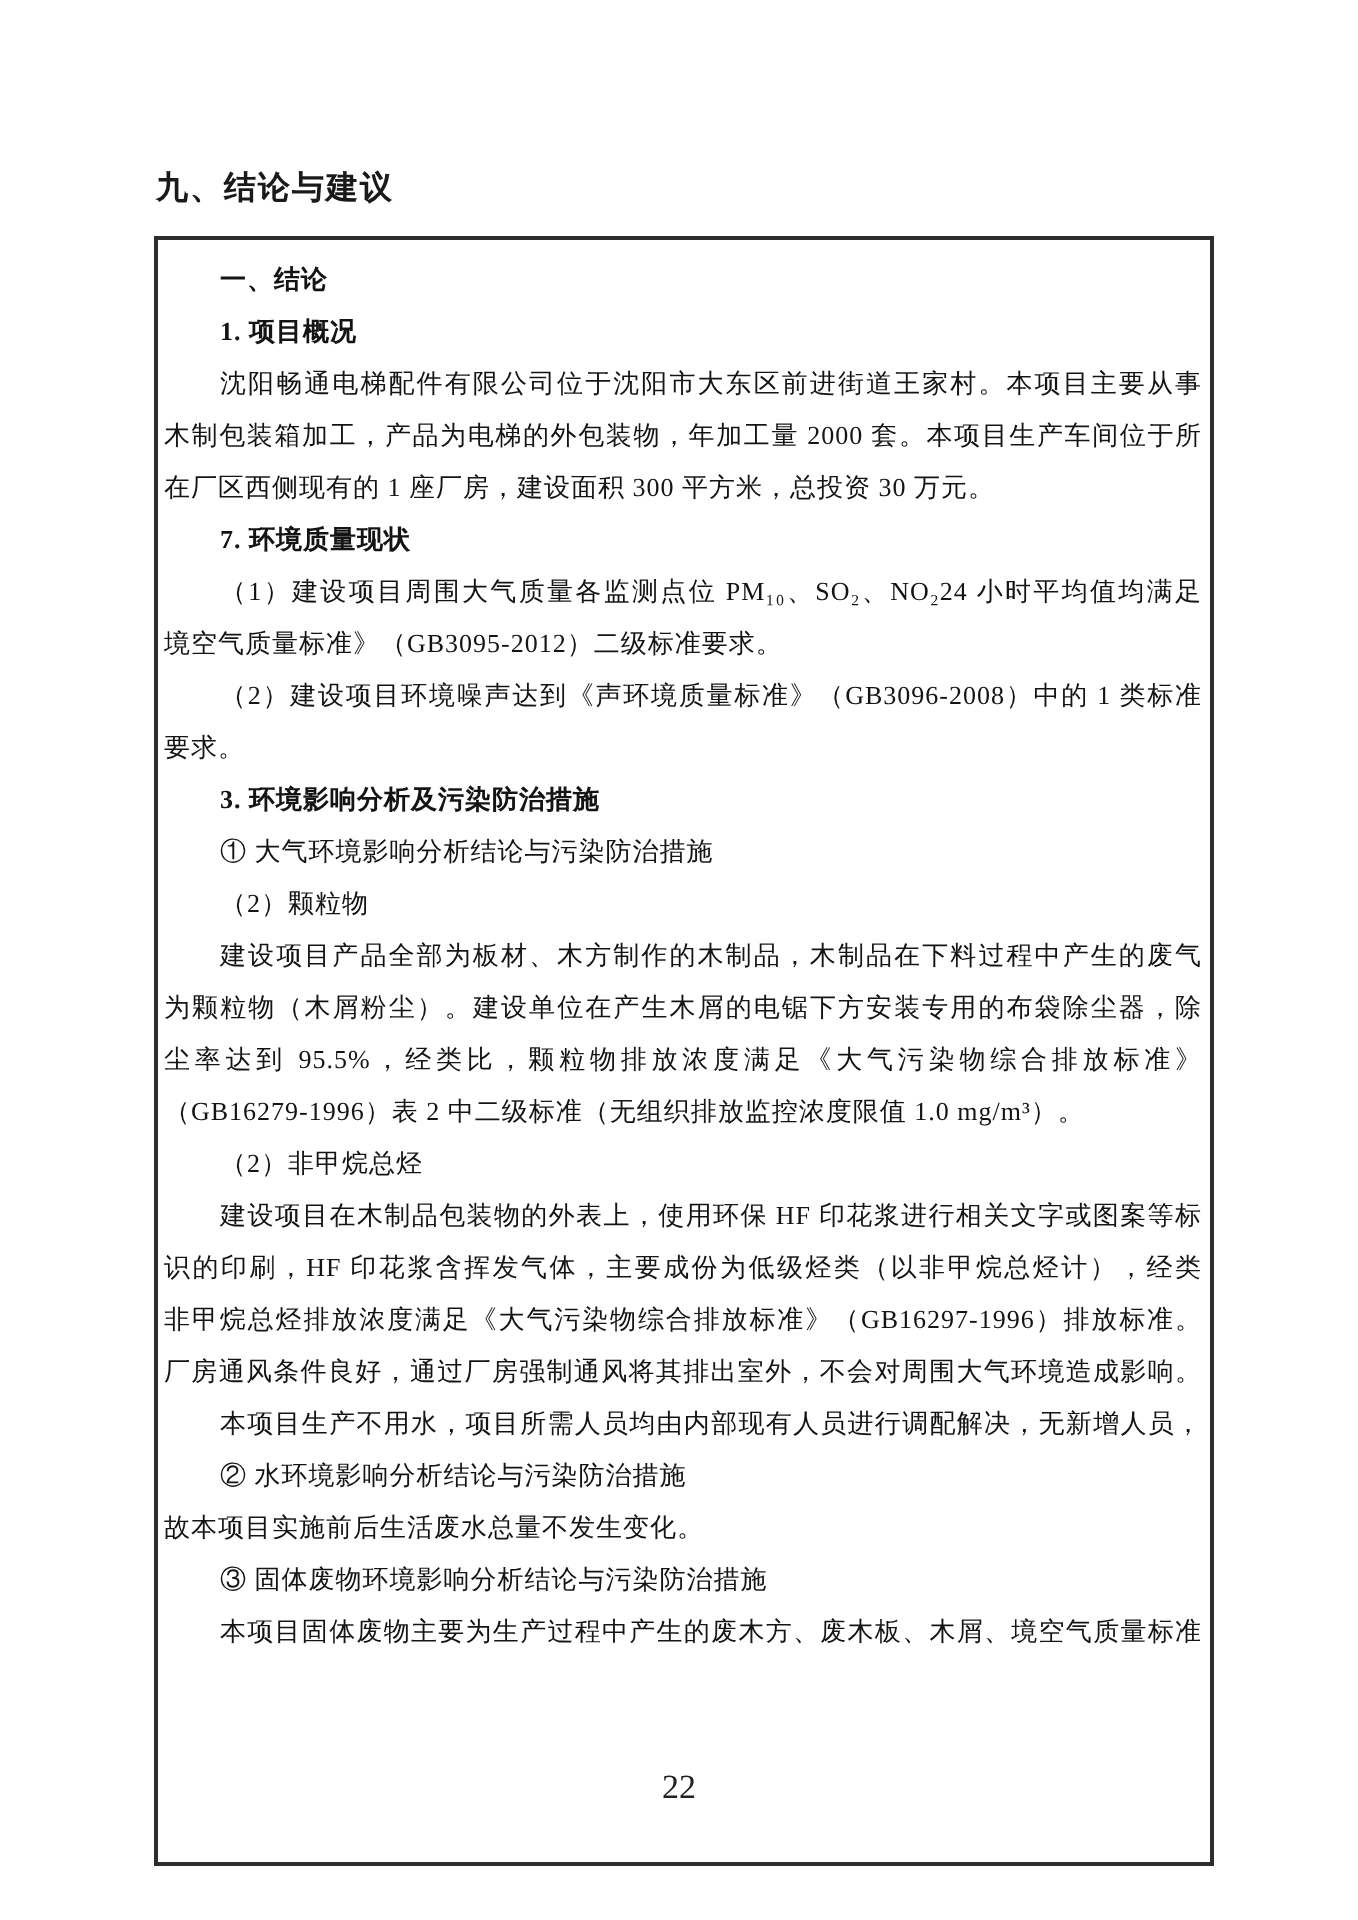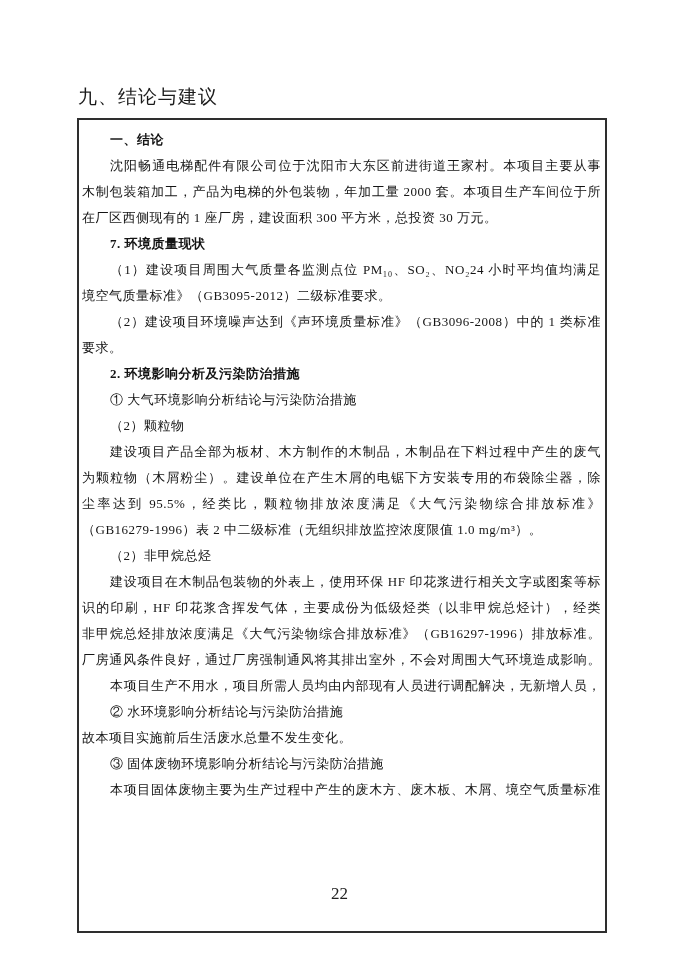--- a/index.html
+++ b/index.html
@@ -14,22 +14,22 @@
     background: #ffffff;
     font-family: "Liberation Serif", "DejaVu Serif", serif;
     color: #1a1a1a;
     overflow: hidden;
   }
   .page-heading {
     position: absolute;
     left: 78px;
     top: 84px;
     margin: 0;
-    font-size: 19px;
-    font-weight: normal;
+    font-size: 16px;
+    font-weight: bold;
     letter-spacing: 1px;
     color: #1a1a1a;
   }
   .content-box {
     position: absolute;
     left: 77px;
     top: 118px;
     width: 530px;
     height: 815px;
     border: 2px solid #2e2e2e;
@@ -68,29 +68,30 @@
   }
 </style>
 </head>
 <body>
 
 <div class="page">
   <h1 class="page-heading">九、结论与建议</h1>
 
   <div class="content-box" id="content-box">
       <div class="line h2">一、结论</div>
+      <div class="line h3">1. 项目概况</div>
       <div class="line first justify">沈阳畅通电梯配件有限公司位于沈阳市大东区前进街道王家村。本项目主要从事</div>
       <div class="line cont justify">木制包装箱加工，产品为电梯的外包装物，年加工量 2000 套。本项目生产车间位于所</div>
       <div class="line cont">在厂区西侧现有的 1 座厂房，建设面积 300 平方米，总投资 30 万元。</div>
       <div class="line h3">7. 环境质量现状</div>
       <div class="line first justify">（1）建设项目周围大气质量各监测点位 PM₁₀、SO₂、NO₂24 小时平均值均满足《环</div>
       <div class="line cont">境空气质量标准》（GB3095-2012）二级标准要求。</div>
       <div class="line first justify">（2）建设项目环境噪声达到《声环境质量标准》（GB3096-2008）中的 1 类标准</div>
       <div class="line cont">要求。</div>
-      <div class="line h3">2. 环境影响分析及污染防治措施</div>
+      <div class="line h3">3. 环境影响分析及污染防治措施</div>
       <div class="line first">① 大气环境影响分析结论与污染防治措施</div>
       <div class="line first">（2）颗粒物</div>
       <div class="line first justify">建设项目产品全部为板材、木方制作的木制品，木制品在下料过程中产生的废气</div>
       <div class="line cont justify">为颗粒物（木屑粉尘）。建设单位在产生木屑的电锯下方安装专用的布袋除尘器，除</div>
       <div class="line cont justify">尘率达到 95.5%，经类比，颗粒物排放浓度满足《大气污染物综合排放标准》</div>
       <div class="line cont">（GB16279-1996）表 2 中二级标准（无组织排放监控浓度限值 1.0 mg/m³）。</div>
       <div class="line first">（2）非甲烷总烃</div>
       <div class="line first justify">建设项目在木制品包装物的外表上，使用环保 HF 印花浆进行相关文字或图案等标</div>
       <div class="line cont justify">识的印刷，HF 印花浆含挥发气体，主要成份为低级烃类（以非甲烷总烃计），经类比，</div>
       <div class="line cont justify">非甲烷总烃排放浓度满足《大气污染物综合排放标准》（GB16297-1996）排放标准。</div>

